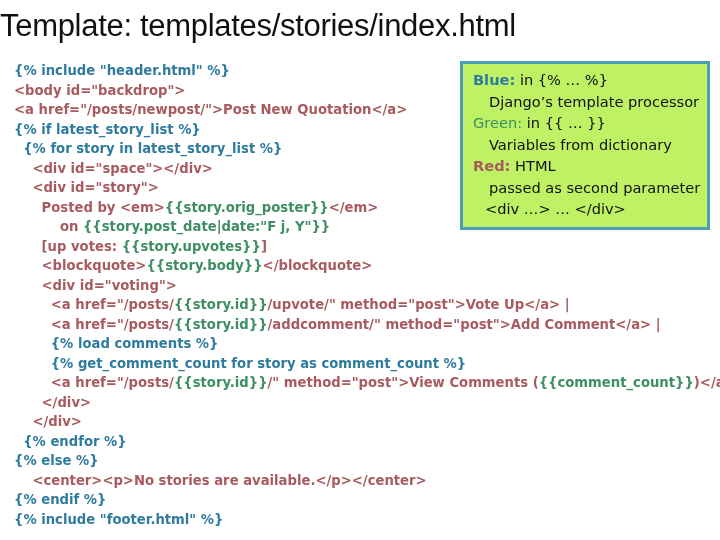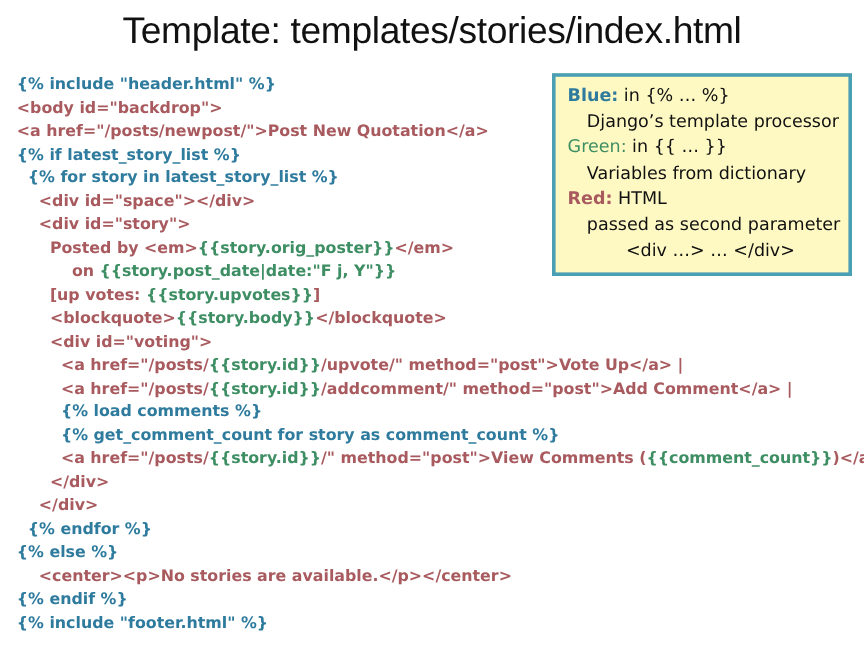--- a/index.html
+++ b/index.html
@@ -9,21 +9,20 @@
     font-family:"DejaVu Sans","Liberation Sans",sans-serif;
     overflow:hidden;
     position:relative;
   }
   #slide{position:absolute;inset:0;}
 
   
   .title{
     position:absolute;
     left:0;top:8px;width:720px;
-    text-align:center;
     font-family:"Liberation Sans","DejaVu Sans",sans-serif;
     font-size:31px;
     font-weight:400;
     color:#111111;
     letter-spacing:-0.3px;
     white-space:nowrap;
   }
 
   
   .code{
@@ -44,32 +43,32 @@
   .t-var { color:#3E8E64;text-align:center; }   
   .t-htm { color:#A85A5E; }   
 
   
   .legend{
     position:absolute;
     left:460px;top:61px;
     width:250px;
     box-sizing:border-box;
     border:3px solid #4A9FB5;
-    background:#fef9c3;
+    background:#bef264;
     padding:5px 8px 7px 10px;
   }
   .legend .lrow{
     font-family:"DejaVu Sans","Liberation Sans",sans-serif;
     font-size:14.6px;
     line-height:21.5px;
     color:#111111;
     white-space:nowrap;
   }
   .legend .lrow.indent{ padding-left:16px; }
-  .legend .lrow.indent2{ padding-left:12px;text-align:center; }
+  .legend .lrow.indent2{ padding-left:12px; }
   .lbl-blue { color:#2E7B9E; font-weight:700; }
   .lbl-green{ color:#3E8E64; font-weight:400;margin-top:30px; }
   .lbl-red  { color:#A85A5E; font-weight:700; }
 </style>
 </head>
 <body>
 
 <div id="slide">
 
   <div class="title">Template: templates/stories/index.html</div>

